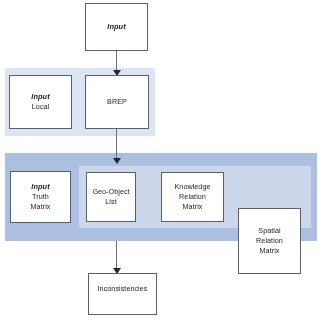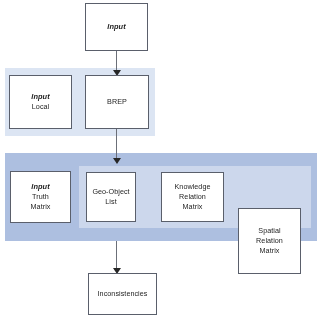--- a/index.html
+++ b/index.html
@@ -144,17 +144,17 @@
     <span class="lbl">Spatial</span>
     <span class="lbl">Relation</span>
     <span class="lbl">Matrix</span>
   </div>
 
   <div class="connector" style="left:116px; top:241px; width:1px; height:34px;">
     <div class="stem" style="height:29px;"></div>
     <div class="head" style="top:27px;"></div>
   </div>
 
-  <div class="node" style="left:88px; top:273px; width:69px; height:34px;">
+  <div class="node" style="left:88px; top:273px; width:69px; height:34px;justify-content:flex-end;">
     <span class="lbl">Inconsistencies</span>
   </div>
 
 </div>
 
 </body></html>

